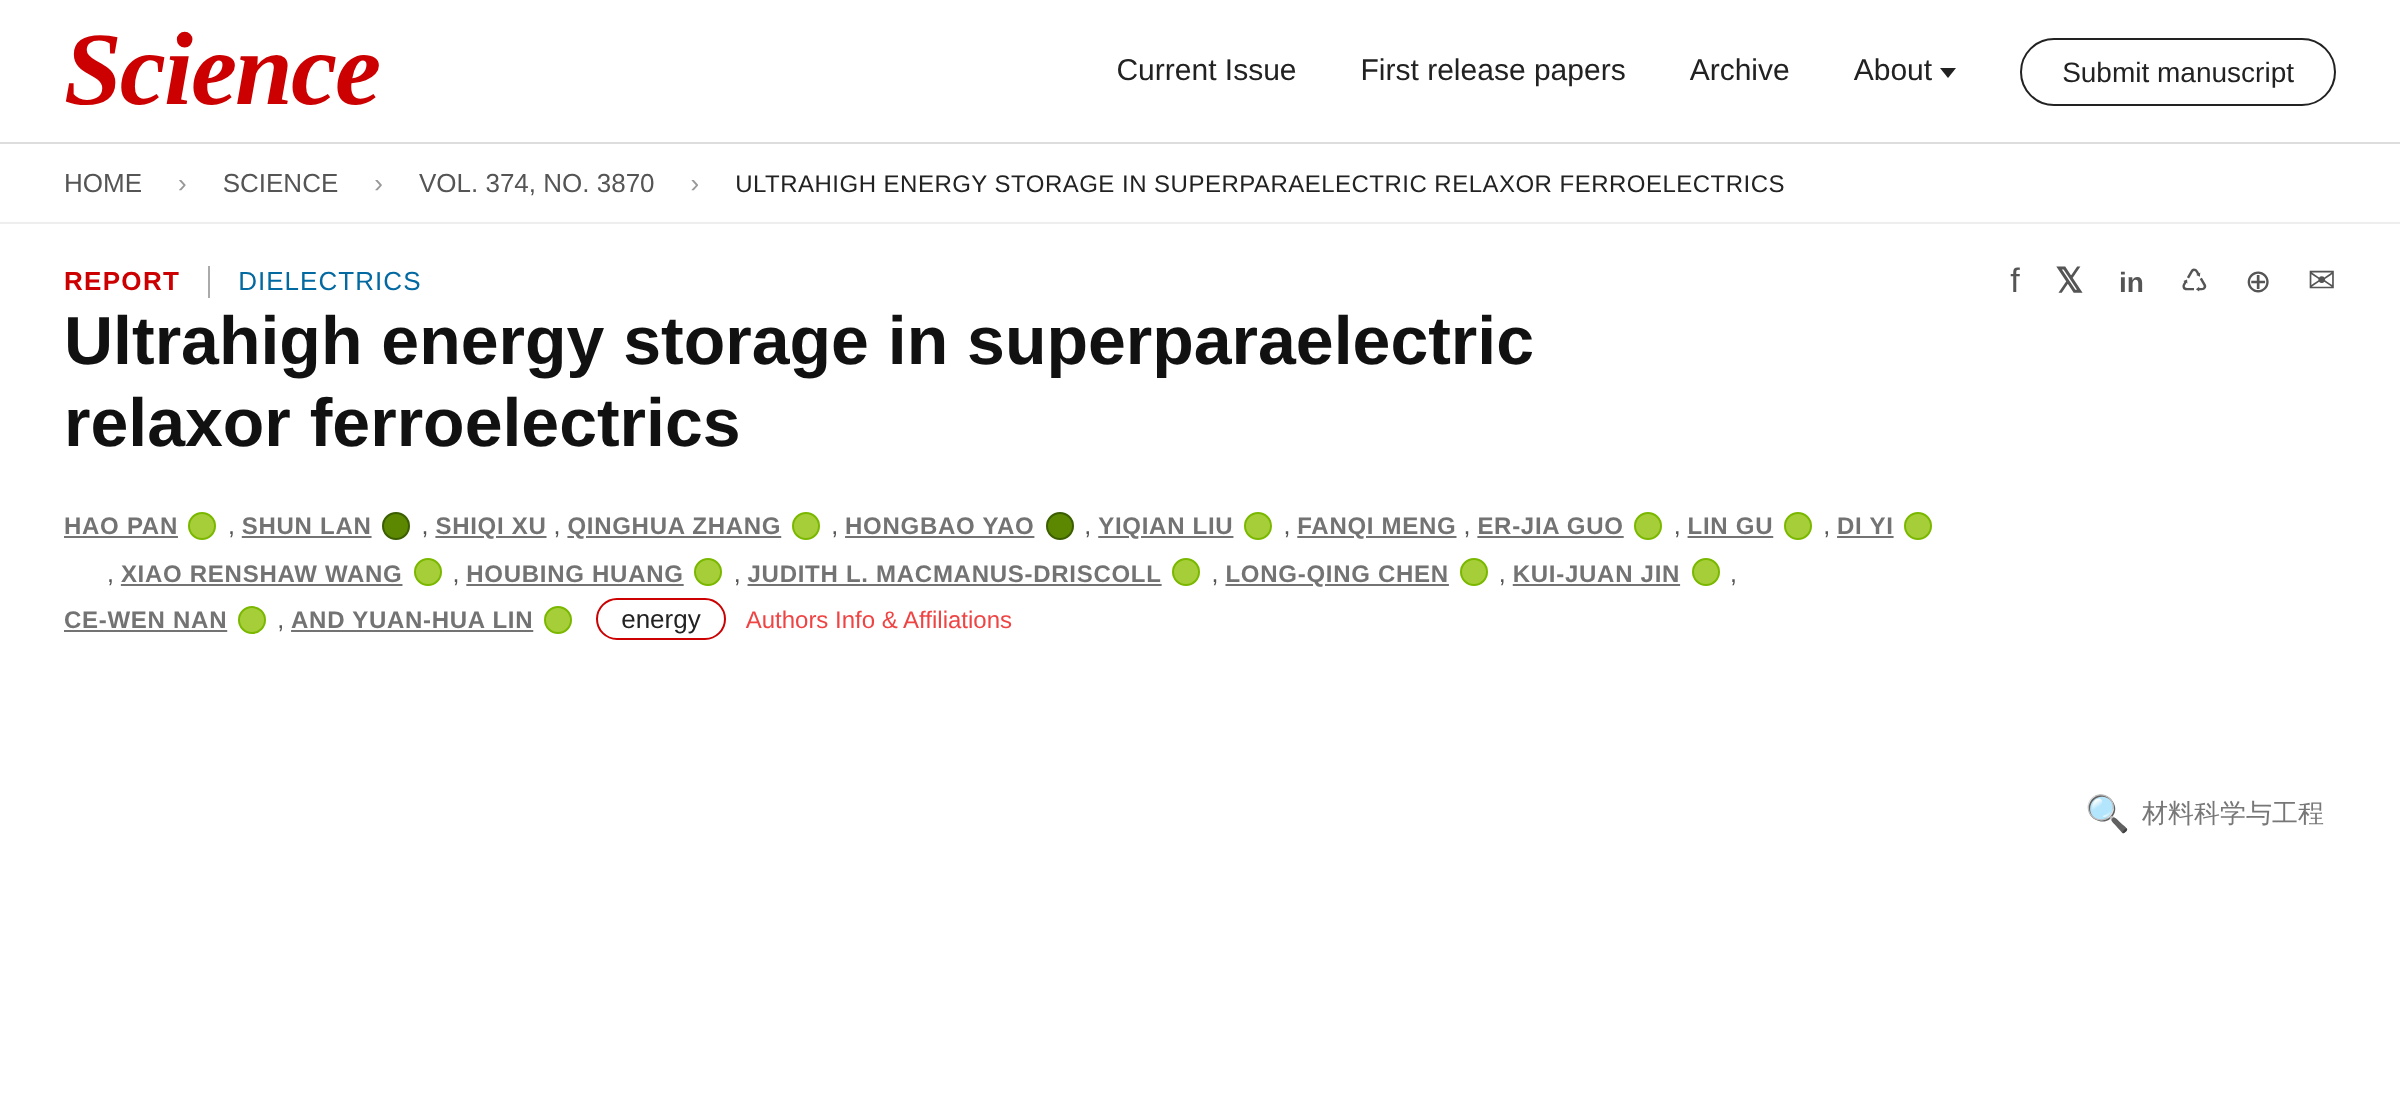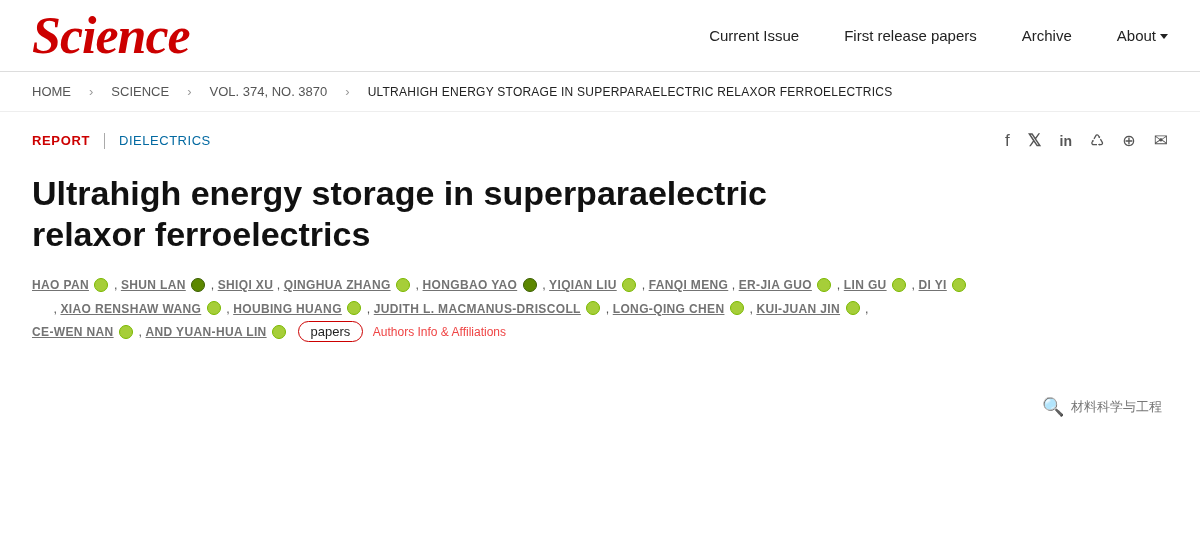--- a/index.html
+++ b/index.html
@@ -26,21 +26,21 @@
       font-weight: 900;
       color: #cc0000;
       font-style: italic;
       letter-spacing: -1px;
       line-height: 1;
       font-family: Georgia, serif;
     }
     .nav-links {
       display: flex;
       align-items: center;
-      gap: 45px;
+      gap: 32px;
     }
     .nav-link {
       font-size: 15px;
       color: #222;
       text-decoration: none;
       cursor: pointer;
     }
     .nav-about {
       display: flex;
       align-items: center;
@@ -94,21 +94,21 @@
     
     .article-area {
       padding: 18px 32px 0 32px;
     }
 
     
     .section-row {
       display: flex;
       align-items: center;
       justify-content: space-between;
-      margin-bottom: 22px;
+      margin-bottom: 0;
     }
     .section-left {
       display: flex;
       align-items: center;
       gap: 14px;
     }
     .report-tag {
       font-size: 13px;
       font-weight: 700;
       color: #cc0000;
@@ -245,20 +245,21 @@
   <nav class="top-nav">
     <div class="logo">Science</div>
     <div class="nav-links">
       <a class="nav-link">Current Issue</a>
       <a class="nav-link">First release papers</a>
       <a class="nav-link">Archive</a>
       <div class="nav-about">
         <a class="nav-link">About</a>
         <span class="chevron-down"></span>
       </div>
+      <button class="submit-btn">Submit manuscript</button>
     </div>
   </nav>
 
   <div class="breadcrumb">
     <a>HOME</a>
     <span class="bc-sep">›</span>
     <a>SCIENCE</a>
     <span class="bc-sep">›</span>
     <a>VOL. 374, NO. 3870</a>
     <span class="bc-sep">›</span>
@@ -330,21 +331,21 @@
       <span class="comma">, </span>
       <span class="author">KUI-JUAN JIN</span>
       <span class="orcid" title="ORCID"></span>
       <span class="comma">, </span>
       <br>
       <span class="author">CE-WEN NAN</span>
       <span class="orcid" title="ORCID"></span>
       <span class="comma">, </span>
       <span class="author">AND YUAN-HUA LIN</span>
       <span class="orcid" title="ORCID"></span>
-      <button class="fewer-btn">papers</button>
+      <button class="fewer-btn">energy</button>
       <a class="affiliations-link">Authors Info &amp; Affiliations</a>
     </div>
 
 
   </div>
 
   <div class="watermark">
     <span class="watermark-icon">🔍</span>
     <span>材料科学与工程</span>
   </div>

